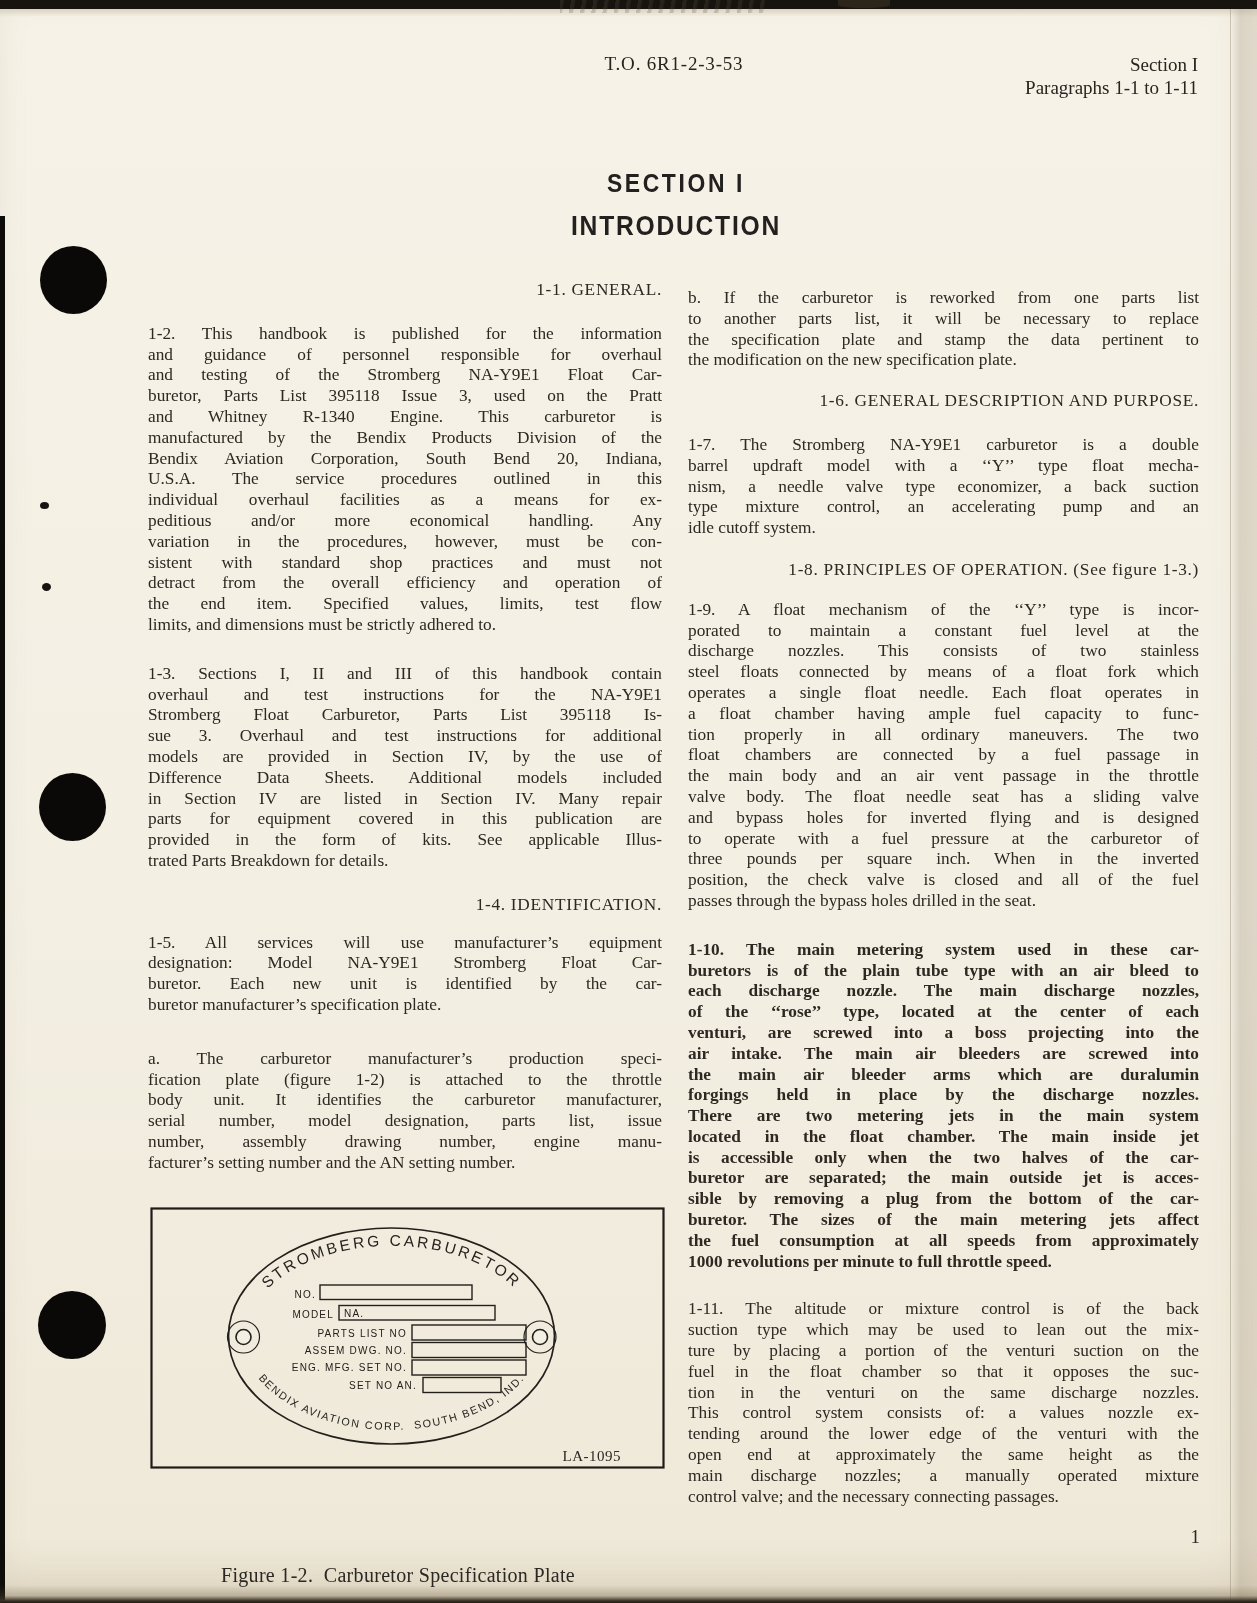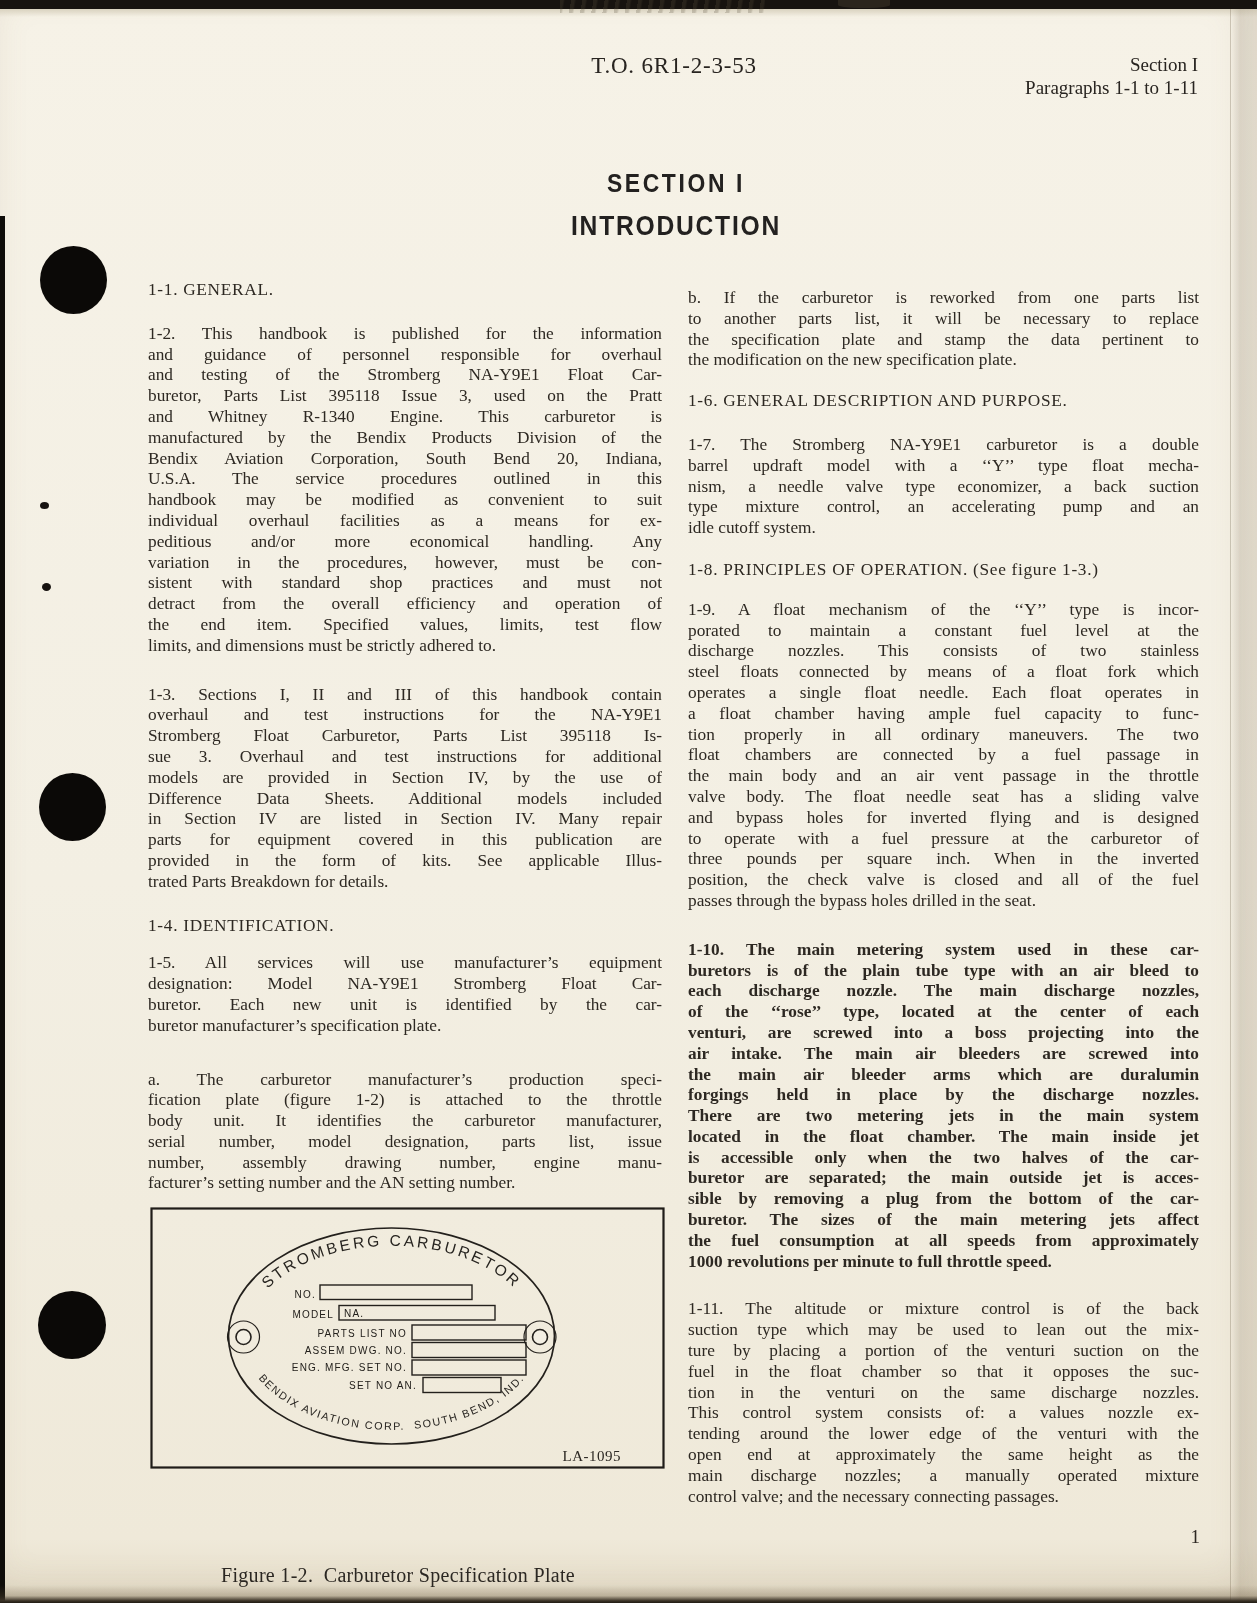--- a/index.html
+++ b/index.html
@@ -26,36 +26,36 @@
   .smudge-b{position:absolute;left:838px;top:0;width:52px;height:8px;background:rgba(60,52,40,0.55);border-radius:0 0 40%40%;}
   .hole{position:absolute;background:#0b0907;border-radius:50%;}
   .hole1{left:40px;top:246px;width:67px;height:68px;}
   .hole2{left:39px;top:773px;width:67px;height:68px;}
   .hole3{left:38px;top:1291px;width:68px;height:68px;}
   .dot{position:absolute;background:#171310;border-radius:50%;}
   .dot1{left:40px;top:502px;width:9px;height:7px;}
   .dot2{left:42px;top:583px;width:9px;height:8px;}
   
   .hdr-to{position:absolute;left:148px;top:53px;width:1052px;text-align:center;
-    font-size:23px;letter-spacing:0.8px;color:#282420;}
+    font-size:19px;letter-spacing:0.8px;color:#282420;}
   .hdr-right{position:absolute;left:700px;top:53px;width:498px;text-align:right;
     font-size:19px;line-height:23px;color:#282420;}
   
   .title-wrap{position:absolute;left:148px;top:168px;width:1056px;text-align:center;
     font-family:"Liberation Sans",sans-serif;font-weight:bold;color:#232120;}
   .title-line1{font-size:26px;letter-spacing:3px;transform:scaleX(0.88);transform-origin:center;}
   .title-line2{font-size:28px;letter-spacing:2px;margin-top:11px;transform:scaleX(0.88);transform-origin:center;}
   
   .col{position:absolute;font-size:17.3px;line-height:20.8px;color:#2d2822;}
   .col-left{left:148px;top:280px;width:514px;}
   .col-right{left:688px;top:288px;width:511px;}
   .block{margin:0;}
   .para .line{text-align:justify;text-align-last:justify;text-justify:inter-word;}
   .para .line.last{text-align-last:left;}
-  .heading .line{text-align:left;letter-spacing:0.7px;}
+  .heading .line{text-align:right;letter-spacing:0.7px;}
   
   .figure-box{position:absolute;left:150px;top:1207px;width:515px;height:262px;}
   .figure-caption{position:absolute;left:140px;top:1564px;width:516px;text-align:center;
     font-size:20px;letter-spacing:0.3px;color:#2b2722;}
   .page-number{position:absolute;left:1120px;top:1526px;width:80px;text-align:right;
     font-size:19px;color:#2d2822;}
 </style>
 </head>
 <body>
 
@@ -91,21 +91,20 @@
       </div>
       <div class="block para" style="margin-top: 23px;">
         <div class="line">1-2. This handbook is published for the information</div>
         <div class="line">and guidance of personnel responsible for overhaul</div>
         <div class="line">and testing of the Stromberg NA-Y9E1 Float Car-</div>
         <div class="line">buretor, Parts List 395118 Issue 3, used on the Pratt</div>
         <div class="line">and Whitney R-1340 Engine. This carburetor is</div>
         <div class="line">manufactured by the Bendix Products Division of the</div>
         <div class="line">Bendix Aviation Corporation, South Bend 20, Indiana,</div>
         <div class="line">U.S.A. The service procedures outlined in this</div>
-        <div class="line">handbook may be modified as convenient to suit</div>
         <div class="line">individual overhaul facilities as a means for ex-</div>
         <div class="line">peditious and/or more economical handling. Any</div>
         <div class="line">variation in the procedures, however, must be con-</div>
         <div class="line">sistent with standard shop practices and must not</div>
         <div class="line">detract from the overall efficiency and operation of</div>
         <div class="line">the end item. Specified values, limits, test flow</div>
         <div class="line last">limits, and dimensions must be strictly adhered to.</div>
       </div>
       <div class="block para" style="margin-top: 28px;">
         <div class="line">1-3. Sections I, II and III of this handbook contain</div>

